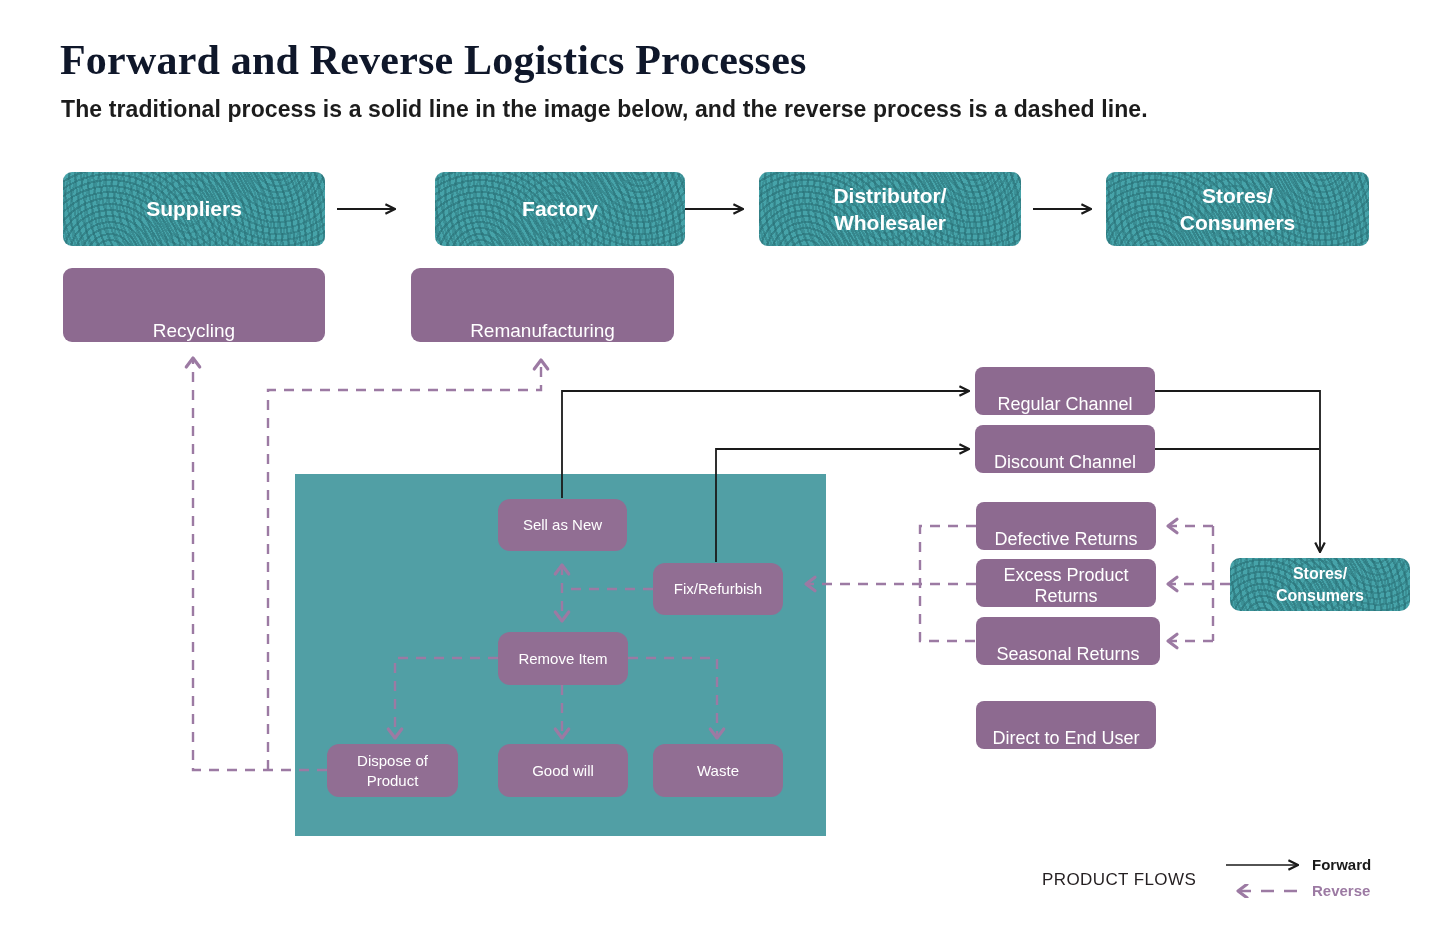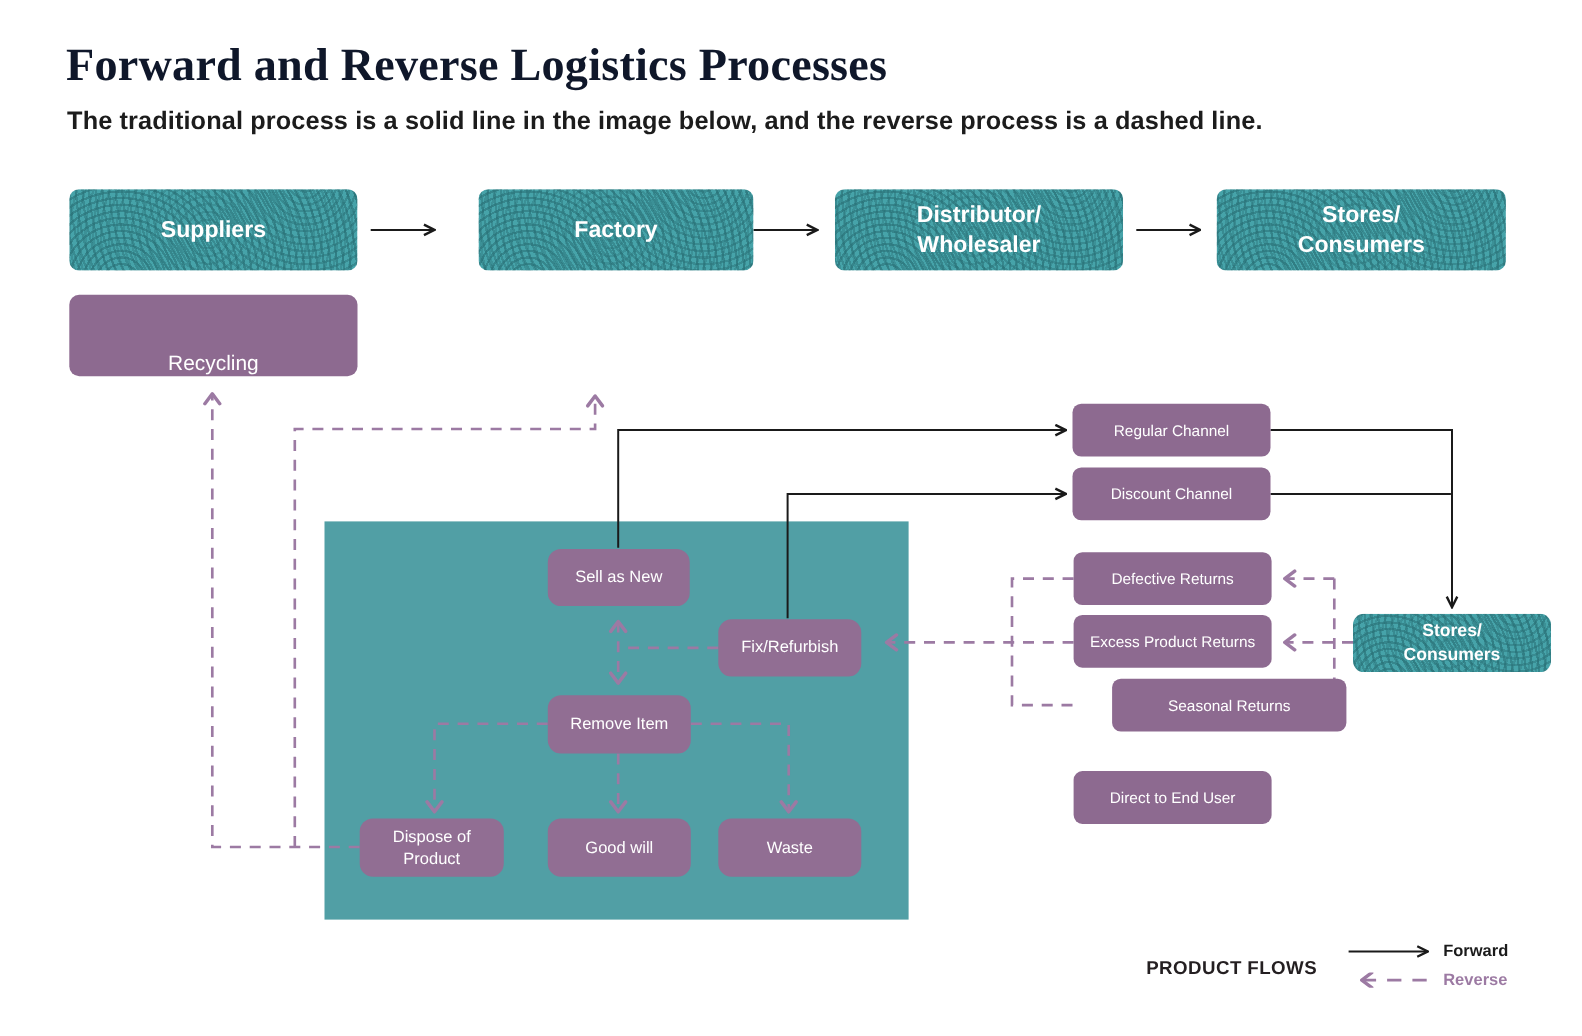--- a/index.html
+++ b/index.html
@@ -23,31 +23,31 @@
   .teal{
     background-color:#46A3A9;border-radius:9px;
     background-image:
       repeating-radial-gradient(circle at 18% 115%, rgba(40,110,116,0) 0 4px, rgba(40,110,116,.55) 4px 6px),
       repeating-radial-gradient(circle at 82% -12%, rgba(40,110,116,0) 0 4px, rgba(40,110,116,.45) 4px 6px),
       repeating-radial-gradient(circle at 48% 55%, rgba(40,110,116,0) 0 5px, rgba(40,110,116,.35) 5px 7px);
   }
   .row1{font-weight:700;font-size:21px;line-height:1.3;}
   .purple-big{background:#8D6A90;border-radius:9px;font-size:19px;font-weight:400;justify-content:flex-end;}
   .purple-sm{background:#916E93;border-radius:12px;font-size:15px;line-height:1.3;}
-  .purple-col{background:#8D6A90;border-radius:8px;font-size:14px;}
+  .purple-col{background:#8D6A90;border-radius:8px;font-size:18px;justify-content:flex-end;}
   .stores2{font-weight:700;font-size:16px;line-height:1.35;border-radius:10px;}
   .panel{
     position:absolute;left:295px;top:474px;width:531px;height:362px;
     background:#519FA5;z-index:1;
   }
   svg.wires{position:absolute;left:0;top:0;z-index:2;pointer-events:none;}
   .dash{stroke:#9C7AA3;stroke-width:2.4;fill:none;stroke-dasharray:10 8;}
   .solid{stroke:#1a1a1a;stroke-width:1.8;fill:none;}
   .legend-title{
-    position:absolute;left:1042px;top:870px;font-size:17px;font-weight:700;color:#241f21;
+    position:absolute;left:1042px;top:870px;font-size:17px;font-weight:400;color:#241f21;
     letter-spacing:0.4px;
   }
   .legend-svg{position:absolute;}
   .legend-label{position:absolute;font-size:15px;font-weight:700;}
   .legend-label.fwd{color:#1a1a1a;}
   .legend-label.rev{color:#9C7AA3;}
 </style>
 </head>
 <body>
 
@@ -102,20 +102,23 @@
     <span>Wholesaler</span>
   </div>
   <div class="box teal row1" style="left:1106px;top:172px;width:263px;height:74px">
     <span>Stores/</span>
     <span>Consumers</span>
   </div>
 
   <div class="box purple-big" style="left:63px;top:268px;width:262px;height:74px">
     <span>Recycling</span>
   </div>
+  <div class="box purple-big" style="left:411px;top:268px;width:263px;height:74px">
+    <span>Remanufacturing</span>
+  </div>
 
   <div class="box purple-sm" style="left:498px;top:499px;width:129px;height:52px">
     <span>Sell as New</span>
   </div>
   <div class="box purple-sm" style="left:653px;top:563px;width:130px;height:52px">
     <span>Fix/Refurbish</span>
   </div>
   <div class="box purple-sm" style="left:498px;top:632px;width:130px;height:53px">
     <span>Remove Item</span>
   </div>
@@ -135,21 +138,21 @@
   </div>
   <div class="box purple-col" style="left:975px;top:425px;width:180px;height:48px">
     <span>Discount Channel</span>
   </div>
   <div class="box purple-col" style="left:976px;top:502px;width:180px;height:48px">
     <span>Defective Returns</span>
   </div>
   <div class="box purple-col" style="left:976px;top:559px;width:180px;height:48px">
     <span>Excess Product Returns</span>
   </div>
-  <div class="box purple-col" style="left:1011px;top:617px;width:213px;height:48px">
+  <div class="box purple-col" style="left:976px;top:617px;width:184px;height:48px">
     <span>Seasonal Returns</span>
   </div>
   <div class="box purple-col" style="left:976px;top:701px;width:180px;height:48px">
     <span>Direct to End User</span>
   </div>
 
   <div class="box teal stores2" style="left:1230px;top:558px;width:180px;height:53px">
     <span>Stores/</span>
     <span>Consumers</span>
   </div>

